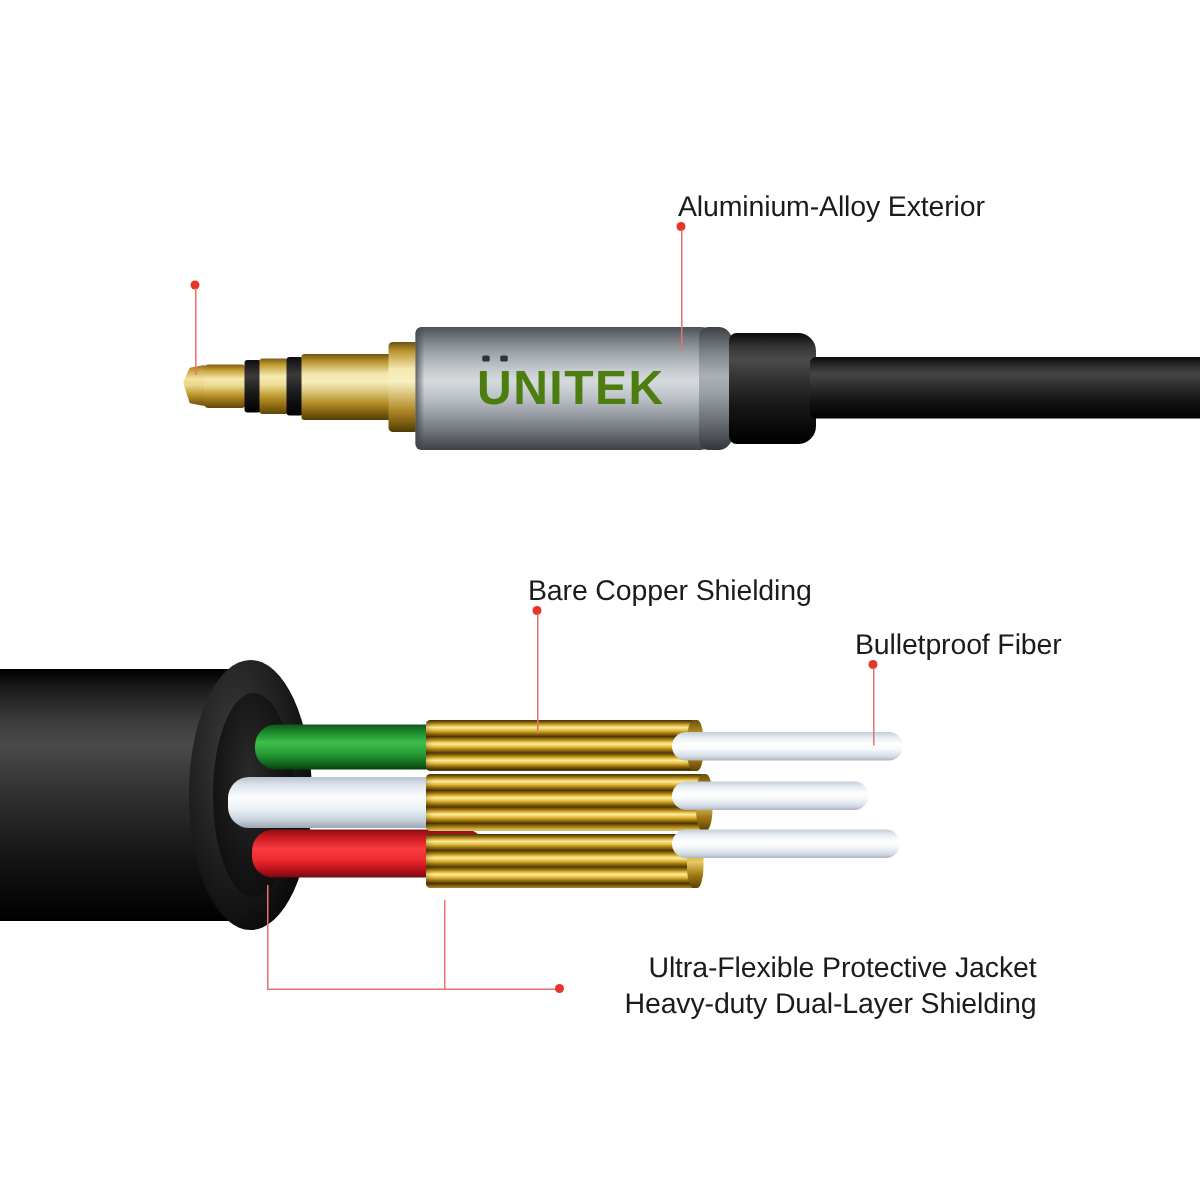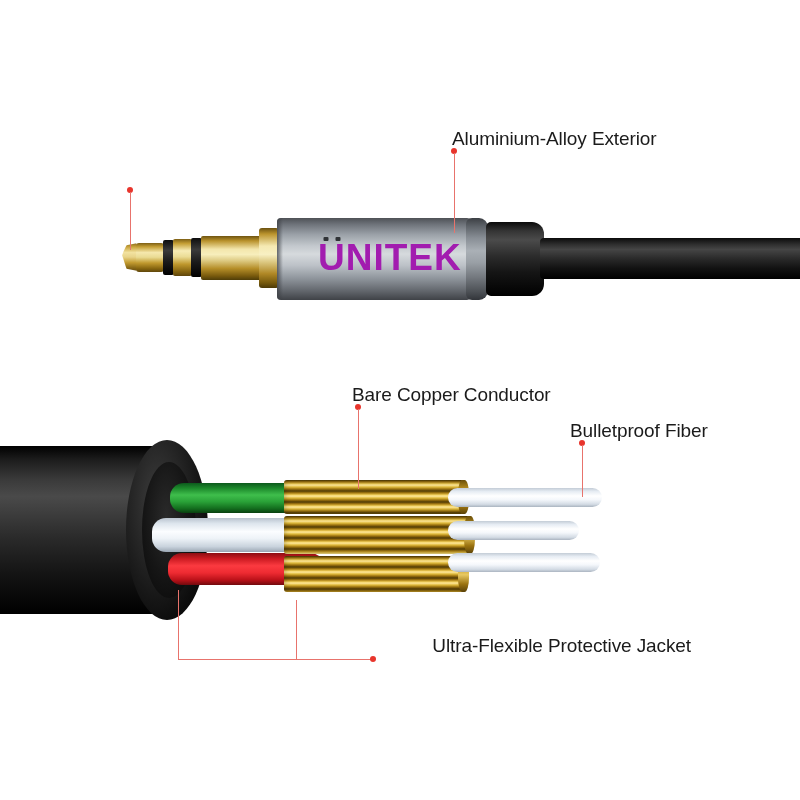--- a/index.html
+++ b/index.html
@@ -144,24 +144,24 @@
         #3c3f44 0%, #5d6268 10%, #878d94 24%, #aab0b6 40%,
         #9aa0a6 54%, #74797f 72%, #4c5055 90%, #32353a 100%);
     border-radius: 6px 9px 9px 6px;
   }
 
   
   .brand {
     position: absolute;
     left: 318px; top: 243px;
     font-family: "Liberation Sans", sans-serif;
-    font-size: 37px;
+    font-size: 32px;
     font-weight: bold;
     letter-spacing: 1px;
-    color: #a21caf;
+    color: #4d7c0f;
     line-height: 30px;
   }
   .brand .umlaut-u { position: relative; display: inline-block; }
   .brand .umlaut-u .dots {
     position: absolute;
     left: 50%; top: -6px;
     transform: translateX(-50%);
     width: 17px; height: 4px;
     display: flex; justify-content: space-between;
   }
@@ -327,30 +327,31 @@
 
     <div class="wire wire-white"></div>
     <div class="copper copper-mid"></div>
     <div class="copper-cap cap-mid"></div>
   </div>
 
   <div class="fiber fiber-top"></div>
   <div class="fiber fiber-mid"></div>
   <div class="fiber fiber-bottom"></div>
 
-  <div class="callout-label" style="position:absolute; left:352px; top:383px;">Bare Copper Conductor</div>
+  <div class="callout-label" style="position:absolute; left:352px; top:383px;">Bare Copper Shielding</div>
   <div class="dot" style="left:355px; top:404px;"></div>
   <div class="leader v" style="left:358px; top:409px; height:80px;"></div>
 
   <div class="callout-label" style="position:absolute; left:570px; top:419px;">Bulletproof Fiber</div>
   <div class="dot" style="left:579px; top:440px;"></div>
   <div class="leader v" style="left:582px; top:445px; height:52px;"></div>
 
   <div class="leader v" style="left:178px; top:590px; height:70px;"></div>
   <div class="leader v" style="left:296px; top:600px; height:60px;"></div>
   <div class="leader h" style="left:178px; top:659px; width:194px;"></div>
   <div class="dot" style="left:370px; top:656px;"></div>
 
   <div class="callout-label two-line" style="position:absolute; left:391px; top:634px; width:300px;text-align:right;">
     <span class="lbl-line">Ultra-Flexible Protective Jacket</span>
+    <span class="lbl-line">Heavy-duty Dual-Layer Shielding</span>
   </div>
 
 </div>
 
 </body></html>

